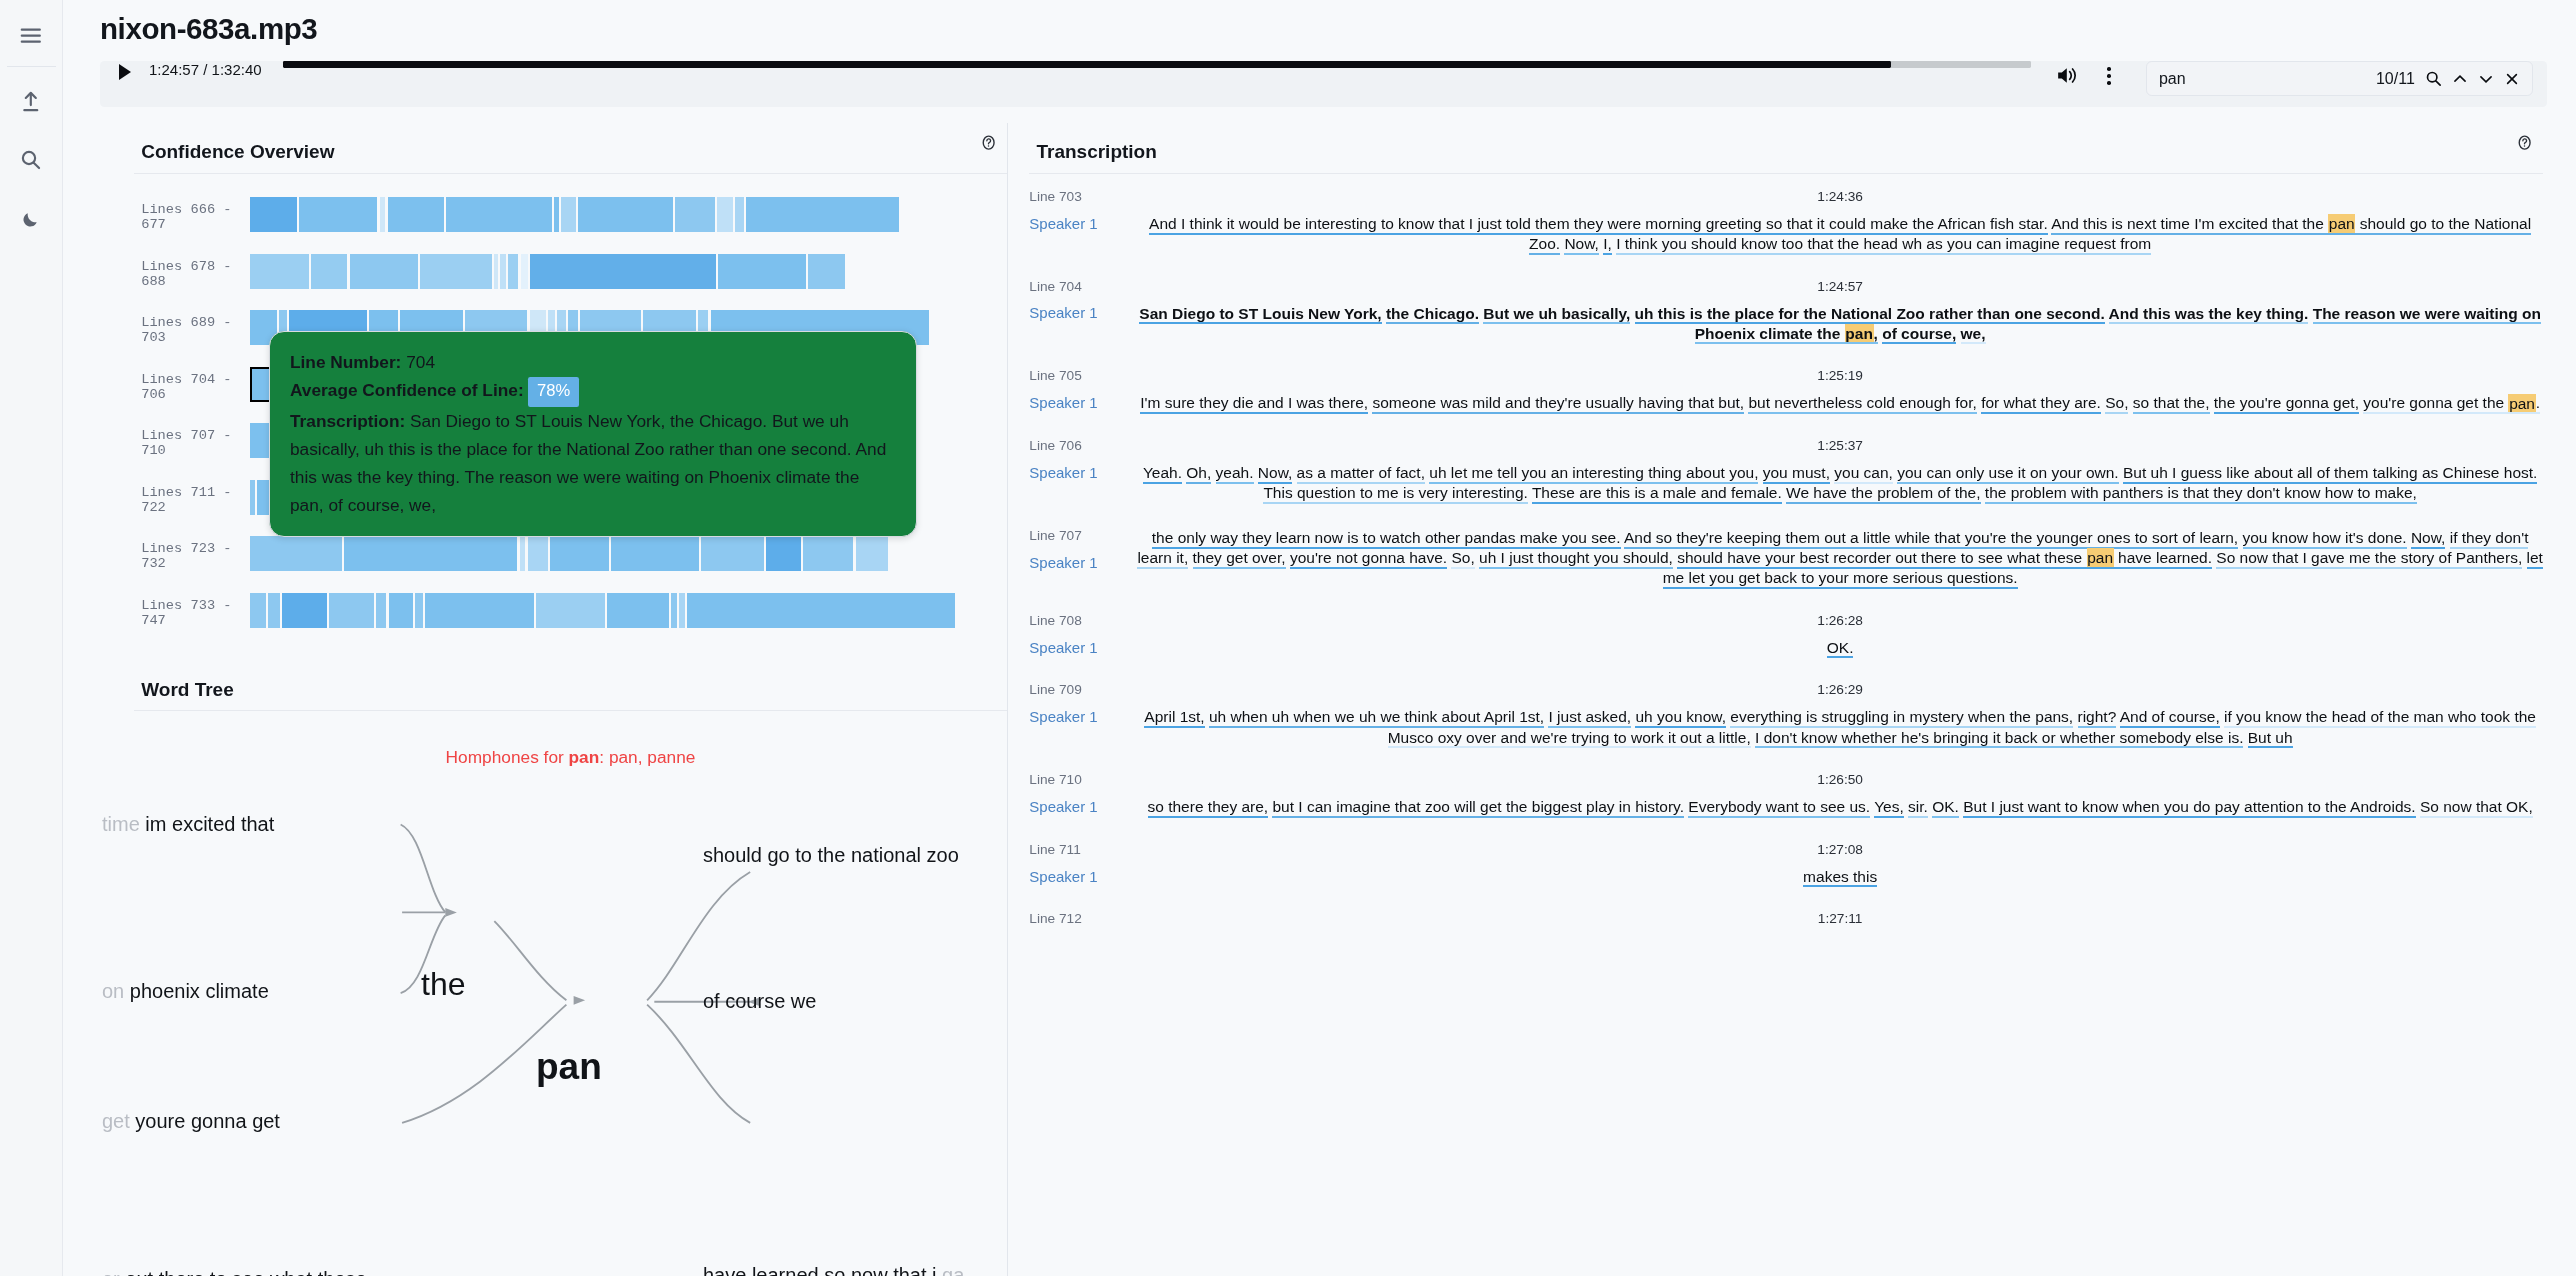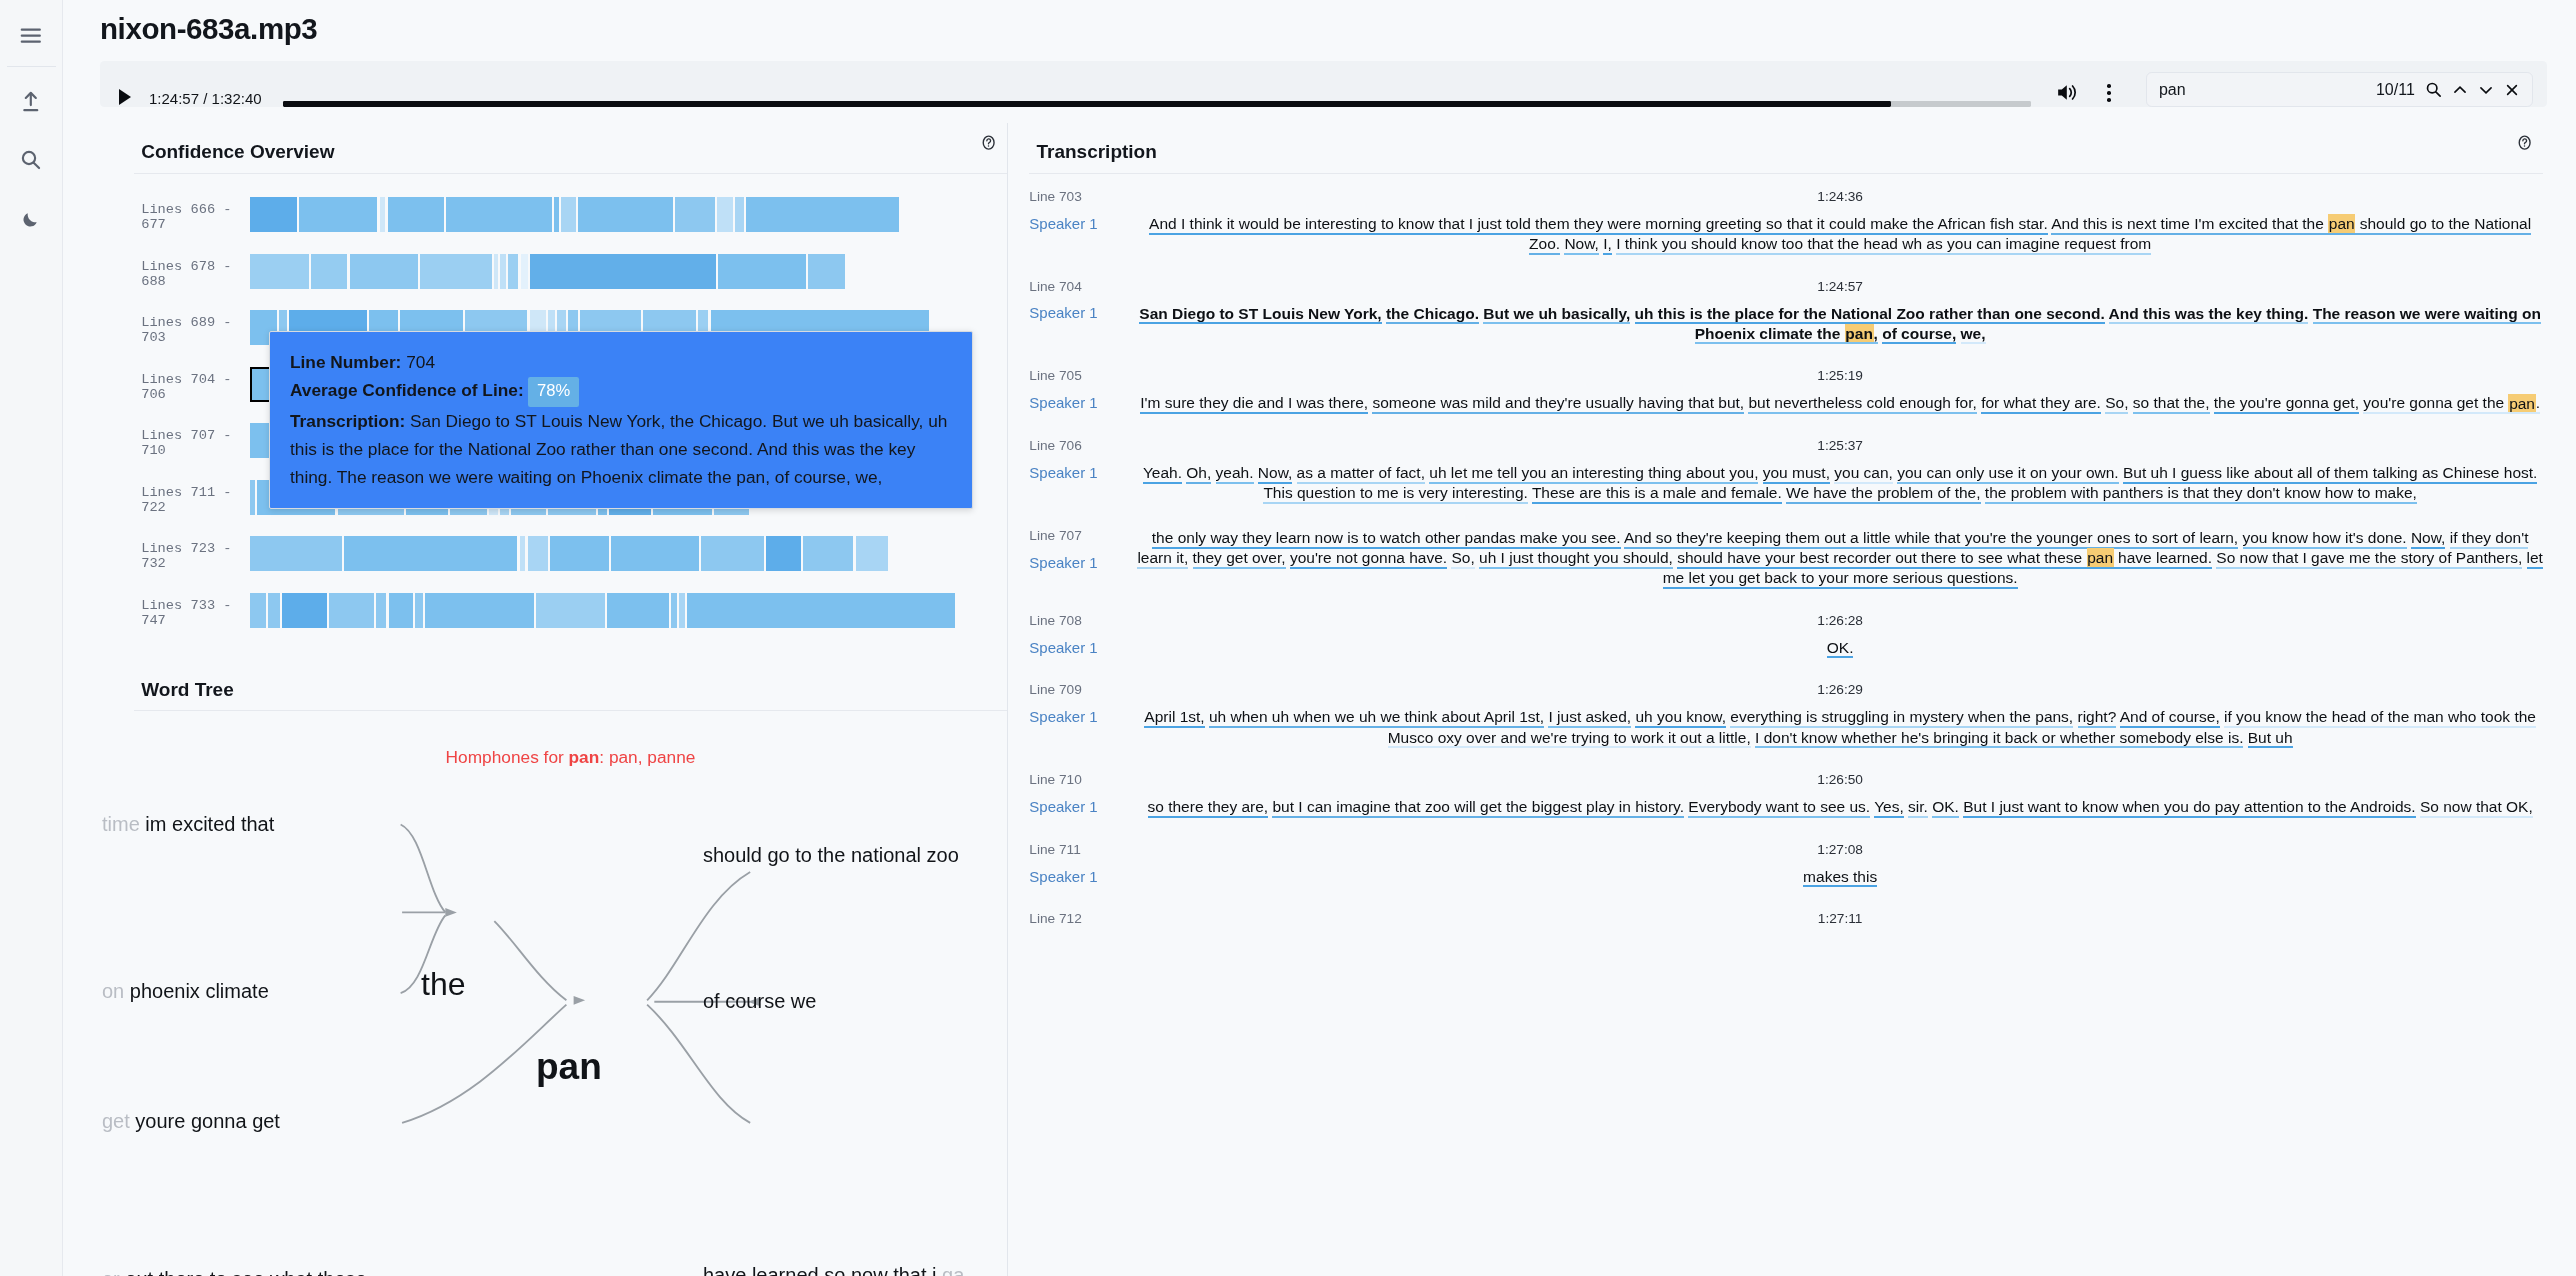--- a/index.html
+++ b/index.html
@@ -32,21 +32,21 @@
 
   .topbar { padding: 13px 0 0 37px; }
   .file-title {
     font-size: 29.5px; font-weight: bold; color: #12161c;
     letter-spacing: -0.4px; line-height: 1.1;
   }
 
   .player-wrap { padding: 16px 29px 0 37px; }
   .player {
     height: 46px; background: #eff2f5; border-radius: 4.3px;
-    display: flex; align-items: flex-end; padding: 0 14.4px; gap: 13px;
+    display: flex; align-items: flex-start; padding: 0 14.4px; gap: 13px;
   }
   .play-btn {
     width: 21.6px; height: 21.6px; display: flex; align-items: center; justify-content: center;
     cursor: pointer;
   }
   .play-tri { width: 0; height: 0; border-left: 12.2px solid #0a0c10; border-top: 8px solid transparent; border-bottom: 8px solid transparent; }
   .time-label { font-size: 15px; color: #111418; white-space: nowrap; }
   .track { flex: 1; height: 6.5px; background: #c6cacd; border-radius: 1.4px; position: relative; margin: 0 8.6px; }
   .track-fill { position: absolute; left: 0; top: 0; bottom: 0; background: #0a0c10; border-radius: 1.4px; }
   .icon-btn { width: 29px; height: 29px; display: flex; align-items: center; justify-content: center; cursor: pointer; color: #0a0c10; }
@@ -82,23 +82,23 @@
 
   
   .conf-body { padding: 13px 10px 7.2px 7.2px; position: relative; }
   .conf-row { display: flex; align-items: flex-end; height: 45px; margin-bottom: 11.5px; font-family: Liberation Mono, monospace; }
   .conf-label { width: 109px; min-width: 109px; font-size: 13.7px; color: #6b7280; }
   .conf-bars { display: flex; height: 35px; gap: 2.2px; }
   .conf-seg { height: 100%; }
   .conf-row.selected .conf-seg.sel { border: 2.2px solid #000; }
 
   .tooltip {
-    position: absolute; background: #3b82f6; border: 0.7px solid #d7dbe0;
-    border-radius: 2px; box-shadow: 0 1.4px 6.5px rgba(0,0,0,.13);
-    padding: 16px 20px 17.3px 20px; width: 704px; z-index: 40;
+    position: absolute; background: #15803d; border: 0.7px solid #d7dbe0;
+    border-radius: 15px; box-shadow: 0 1.4px 6.5px rgba(0,0,0,.13);
+    padding: 16px 20px 17.3px 20px; width: 648px; z-index: 40;
   }
   .tt-line { font-size: 17.3px; color: #12161c; line-height: 1.62; }
   .tt-line b { font-weight: bold; }
   .tt-chip {
     display: inline-block; background: #64b0e6; color: #fff;
     padding: 1.4px 8.6px; border-radius: 2.2px; font-size: 16.6px;
   }
 
   
   .wordtree-panel { margin-top: 14.4px; display:flex; flex-direction:column; flex:1; min-height:0;gap:16px; }

